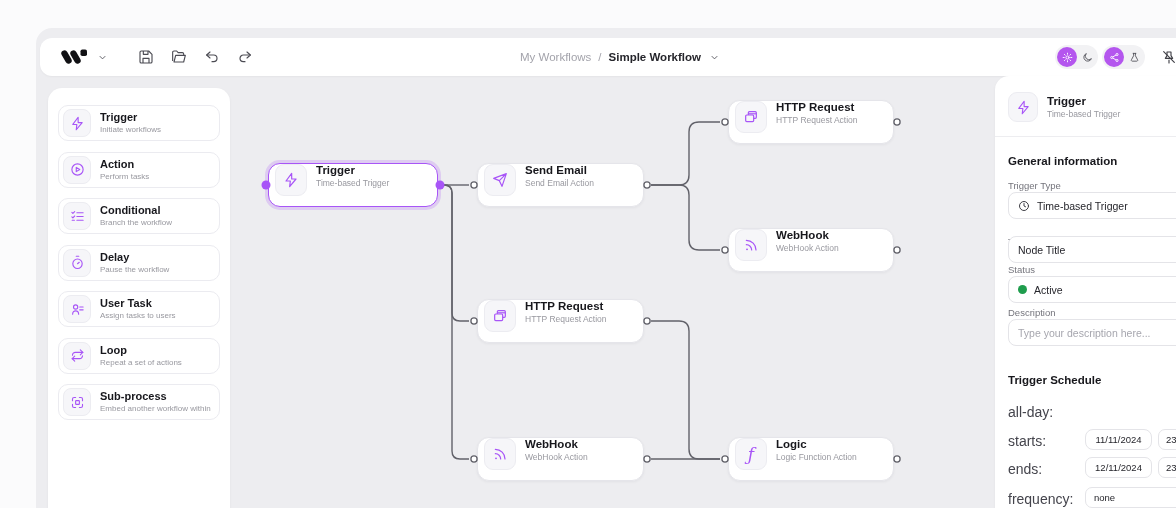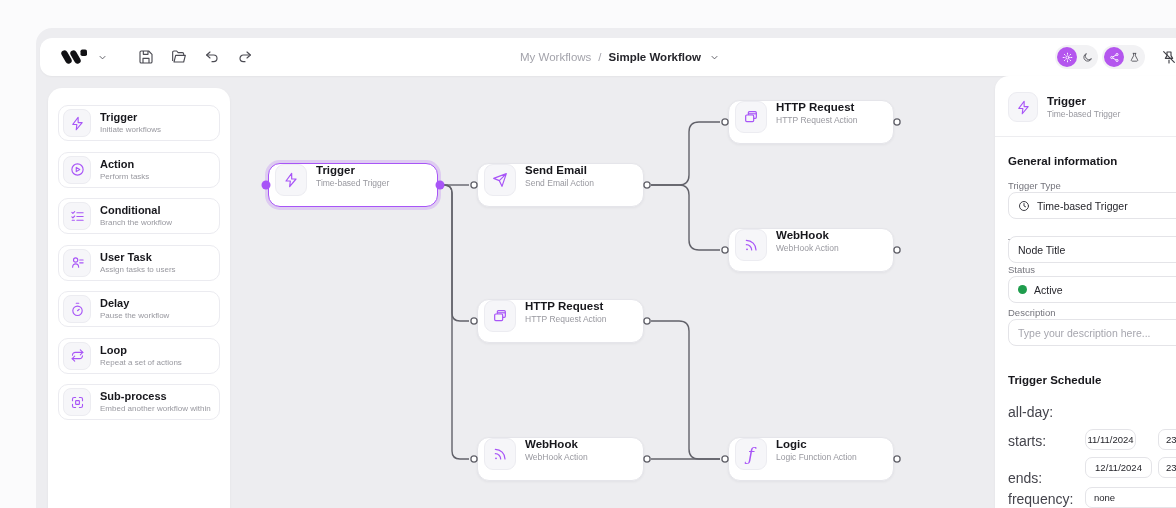--- a/index.html
+++ b/index.html
@@ -214,41 +214,41 @@
             </svg>
           </span>
         <span>
             <div class="sb-item-title">Conditional</div>
             <div class="sb-item-sub">Branch the workflow</div>
           </span>
       </div>
       <div class="sb-item">
         <span class="icon-box">
             <svg viewBox="0 0 24 24" fill="none" stroke="currentColor" stroke-width="1.8" stroke-linecap="round">
+              <path d="M10 2h4"></path>
+              <circle cx="12" cy="14" r="7.5"></circle>
+              <path d="M12 14l2.8-2.4"></path>
+            </svg>
+          </span>
+        <span>
+            <div class="sb-item-title">Delay</div>
+            <div class="sb-item-sub">Pause the workflow</div>
+          </span>
+      </div>
+      <div class="sb-item">
+        <span class="icon-box">
+            <svg viewBox="0 0 24 24" fill="none" stroke="currentColor" stroke-width="1.8" stroke-linecap="round">
               <circle cx="9" cy="8" r="3.4"></circle>
               <path d="M4.2 19.5c0-3.4 2.1-5.3 4.8-5.3s4.8 1.9 4.8 5.3"></path>
               <path d="M15.5 8H21M15.5 12.5H21"></path>
             </svg>
           </span>
         <span>
             <div class="sb-item-title">User Task</div>
             <div class="sb-item-sub">Assign tasks to users</div>
-          </span>
-      </div>
-      <div class="sb-item">
-        <span class="icon-box">
-            <svg viewBox="0 0 24 24" fill="none" stroke="currentColor" stroke-width="1.8" stroke-linecap="round">
-              <path d="M10 2h4"></path>
-              <circle cx="12" cy="14" r="7.5"></circle>
-              <path d="M12 14l2.8-2.4"></path>
-            </svg>
-          </span>
-        <span>
-            <div class="sb-item-title">Delay</div>
-            <div class="sb-item-sub">Pause the workflow</div>
           </span>
       </div>
       <div class="sb-item">
         <span class="icon-box">
             <svg viewBox="0 0 24 24" fill="none" stroke="currentColor" stroke-width="1.8" stroke-linecap="round" stroke-linejoin="round">
               <path d="m16.5 3 4 4-4 4"></path>
               <path d="M20.5 7H8.5A4.5 4.5 0 0 0 4 11.5"></path>
               <path d="m7.5 21-4-4 4-4"></path>
               <path d="M3.5 17h12a4.5 4.5 0 0 0 4.5-4.5"></path>
             </svg>
@@ -429,23 +429,23 @@
     <div class="insp-abs field-label" style="left:13px; top:231px;">Description</div>
     <div class="insp-abs field" style="top:243px;">
       <span class="placeholder">Type your description here...</span>
     </div>
 
     <div class="insp-abs section-title" style="left:13px; top:298px;">Trigger Schedule</div>
 
     <div class="insp-abs sched-label" style="left:13px; top:328px;">all-day:</div>
 
     <div class="insp-abs sched-label" style="left:13px; top:357px;">starts:</div>
-    <div class="sched-field" style="left:90px; top:353px; width:51px;border-radius:8px;">11/11/2024</div>
+    <div class="sched-field" style="left:90px; top:353px; width:67px;border-radius:8px;">11/11/2024</div>
     <div class="sched-field" style="left:163px; top:353px; width:45px; justify-content:flex-start; padding-left:7px;">23</div>
 
-    <div class="insp-abs sched-label" style="left:13px; top:394px;text-align:right;">ends:</div>
+    <div class="insp-abs sched-label" style="left:13px; top:385px;text-align:right;">ends:</div>
     <div class="sched-field" style="left:90px; top:381px; width:67px;">12/11/2024</div>
     <div class="sched-field" style="left:163px; top:381px; width:45px; justify-content:flex-start; padding-left:7px;">23</div>
 
     <div class="insp-abs sched-label" style="left:13px; top:415px;">frequency:</div>
     <div class="sched-field" style="left:90px; top:411px; width:110px; justify-content:flex-start; padding-left:8px;">none</div>
   </div>
 </div>
 
 </body></html>

